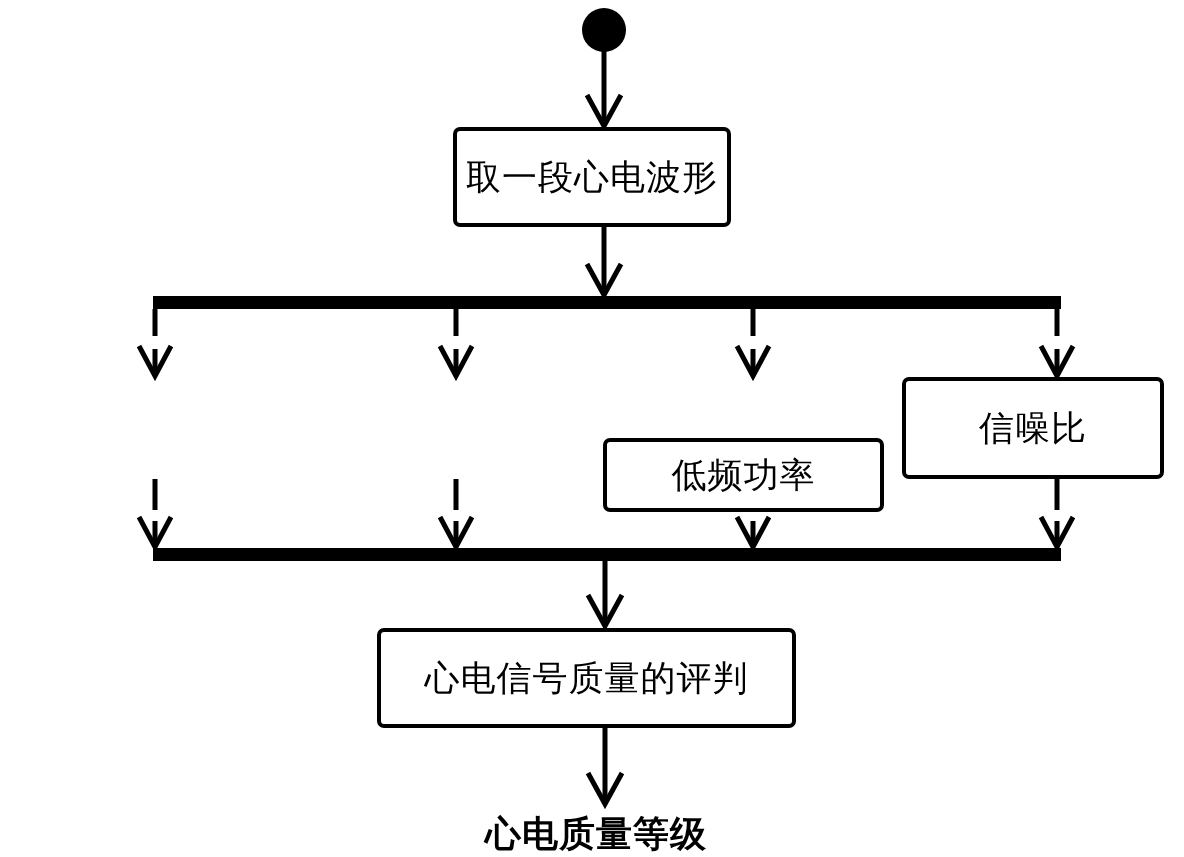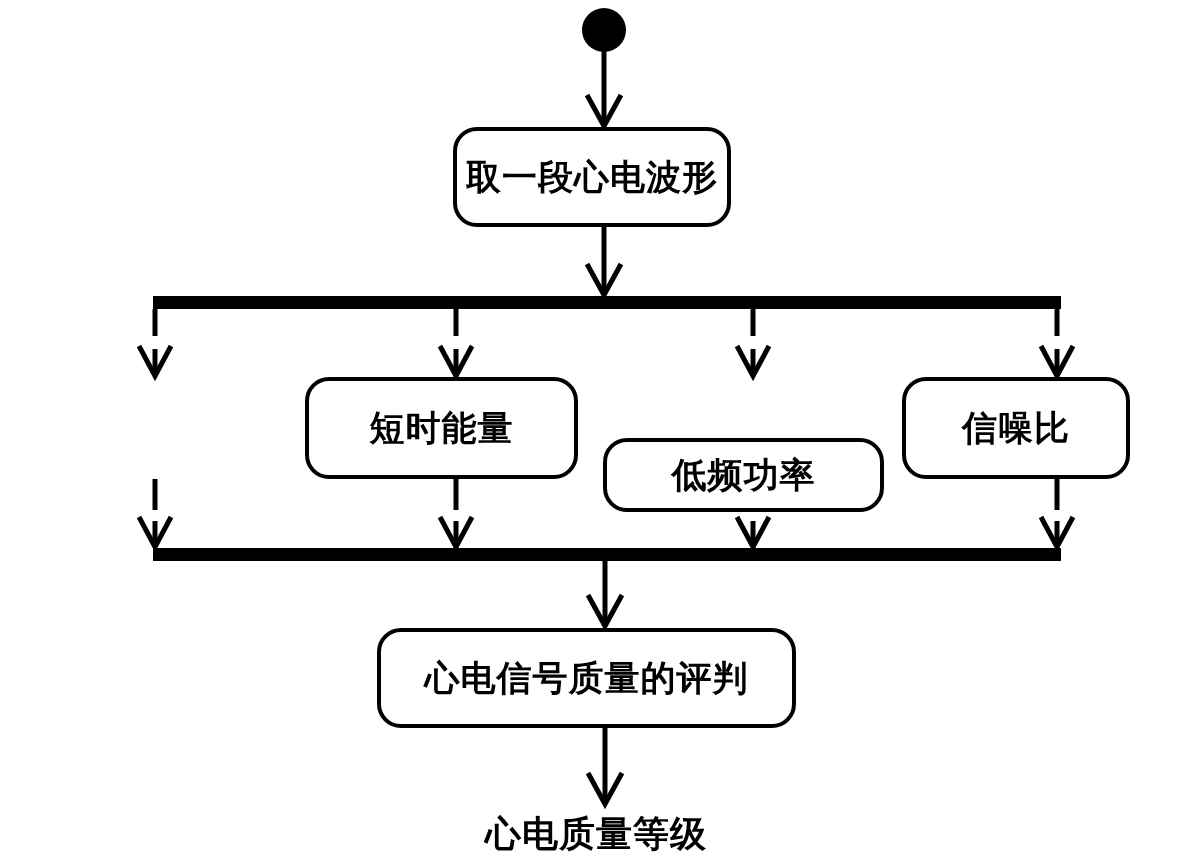--- a/index.html
+++ b/index.html
@@ -19,37 +19,37 @@
     position: absolute;
     left: 0;
     top: 0;
     width: 1184px;
     height: 857px;
   }
   .node {
     position: absolute;
     box-sizing: border-box;
     border: 4px solid #000000;
-    border-radius: 24px;
+    border-radius: 7px;
     background: #ffffff;
     display: flex;
     align-items: center;
     justify-content: center;
     color: #000000;
-    font-weight: bold;
+    font-weight: normal;
     font-size: 35px;
     letter-spacing: 1px;
     text-align: center;
     white-space: nowrap;
   }
   .node-step1   { left: 453px; top: 127px; width: 278px; height: 100px; }
   .node-branch1 { left:   3px; top: 377px; width: 278px; height: 102px; }
   .node-branch2 { left: 305px; top: 377px; width: 273px; height: 102px; }
   .node-branch3 { left: 603px; top: 391px; width: 281px; height: 74px; margin-top: 47px; }
-  .node-branch4 { left: 902px; top: 377px; width: 228px; height: 102px; }
+  .node-branch4 { left: 902px; top: 377px; width: 262px; height: 102px; }
   .node-step2   { left: 377px; top: 628px; width: 419px; height: 100px; }
   .end-label {
     position: absolute;
     left: 371px;
     top: 810px;
     width: 450px;
     text-align: center;
     color: #000000;
     font-weight: bold;
     font-size: 36px;
@@ -141,23 +141,20 @@
       <polyline points="588,773 605,804 622,773"></polyline>
     </g>
 
   </svg>
 
   <div class="node node-step1">
     <span>取一段心电波形</span>
   </div>
 
 
-  <div class="node node-branch2">
-    <span>短时能量</span>
-  </div>
 
   <div class="node node-branch3">
     <span>低频功率</span>
   </div>
 
   <div class="node node-branch4">
     <span>信噪比</span>
   </div>
 
   <div class="node node-step2">

